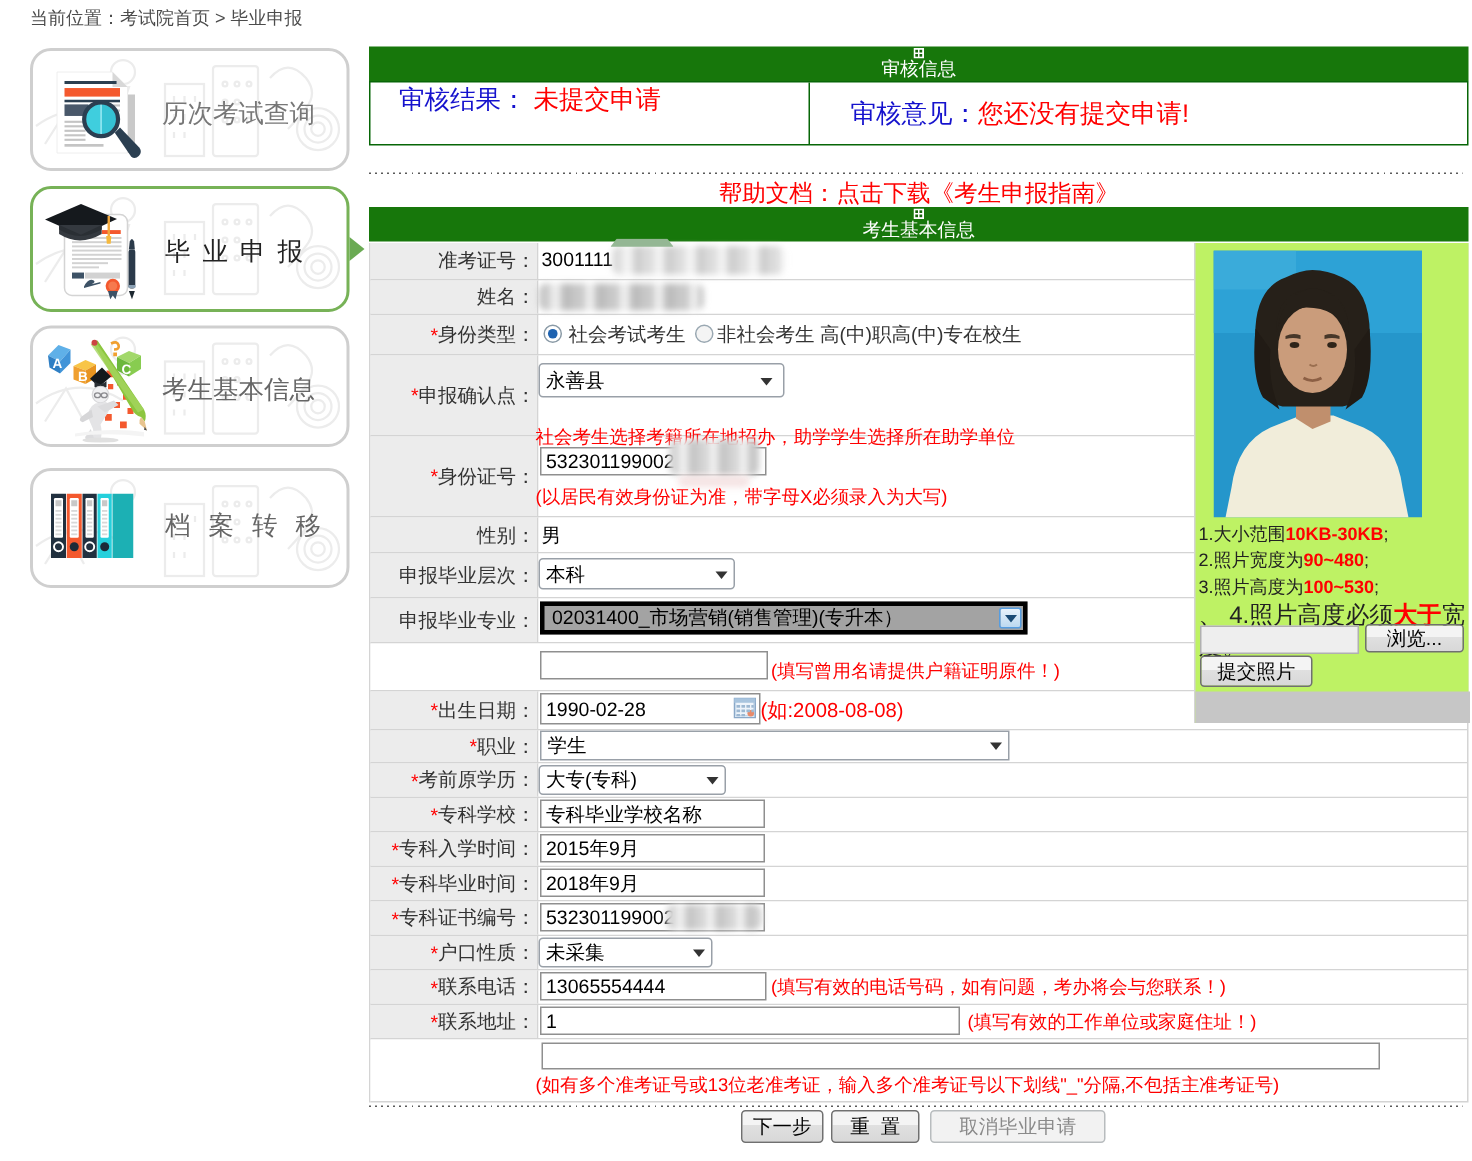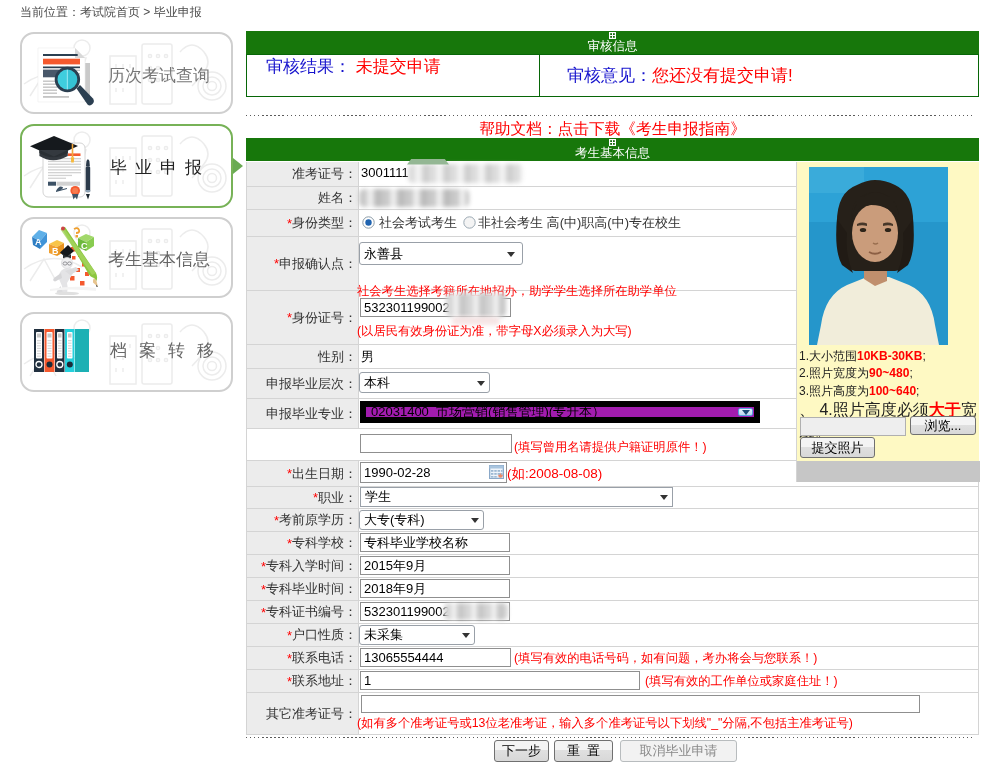--- a/index.html
+++ b/index.html
@@ -410,21 +410,20 @@
     </div>
   <div class="row" style="height:23px;">
       <div class="lbl"><span class="red">*</span>联系电话：</div>
       <div class="val" id="v18"></div>
     </div>
   <div class="row" style="height:23px;">
       <div class="lbl"><span class="red">*</span>联系地址：</div>
       <div class="val" id="v19"></div>
     </div>
   <div class="row" style="height:42px;">
-      <div class="lbl">其它准考证号：</div>
       <div class="val" id="v20"></div>
     </div>
 </div>
 
 <div class="abs" style="left:361px; top:165px; color:#000;">3001111</div>
 <div class="smudge" style="left:408px; top:164px; width:115px; height:19px; background:repeating-linear-gradient(90deg,#dcdcdc 0 7px,#f2f2f2 7px 14px,#cfcfcf 14px 21px);"></div>
 <div class="smudge" style="left:359px; top:189px; width:110px; height:18px; background:repeating-linear-gradient(90deg,#c9c9c9 0 8px,#ececec 8px 15px,#bdbdbd 15px 23px);"></div>
 
 <div class="abs" id="radios" style="left:362px; top:213.5px; display:flex; align-items:center;">
   <svg width="13" height="13" viewBox="0 0 13 13">
@@ -443,21 +442,21 @@
 
 <div class="inp" style="left:360px; top:298px; width:151px; height:19px;">532301199002</div>
 <div class="smudge" style="left:446px; top:293px; width:60px; height:24px; background:repeating-linear-gradient(90deg,#d5d5d5 0 7px,#efefef 7px 13px,#c7c7c7 13px 20px);"></div>
 <div class="smudge" style="left:452px; top:317px; width:48px; height:8px; background:#f3dede; opacity:0.8;"></div>
 <div class="abs hint" style="left:357px; top:322.5px;">(以居民有效身份证为准，带字母X必须录入为大写)</div>
 
 <div class="abs" style="left:361px; top:347.5px; color:#000;">男</div>
 
 <div class="sel" style="left:359px; top:372px; width:131px; height:21px; border-radius:3px;">本科<span class="arr"></span></div>
 
-<div class="abs" style="left:360px; top:401px; width:400px; height:22px; border:6px solid #000000; background:#a21caf; display:flex; align-items:center;">
+<div class="abs" style="left:360px; top:401px; width:325px; height:22px; border:3px solid #000000; background:#a3a3a3; display:flex; align-items:center;">
   <span style="margin-left:5px; color:#000;">02031400_市场营销(销售管理)(专升本）</span>
   <div style="position:absolute; right:1px; top:1px; bottom:1px; width:15px; border:1px solid #569de0; border-radius:2px; background:linear-gradient(#e8f2fb,#bcd9f0); display:flex; align-items:center; justify-content:center;">
     <div style="width:0;height:0;border-left:4px solid transparent;border-right:4px solid transparent;border-top:5px solid #1a4a74;"></div>
   </div>
 </div>
 
 <div class="inp" style="left:360px; top:434px; width:152px; height:19px;"></div>
 <div class="abs hint" style="left:514px; top:439px;">(填写曾用名请提供户籍证明原件！)</div>
 
 <div class="inp" style="left:360px; top:462px; width:147px; height:21px;">1990-02-28</div>
@@ -489,21 +488,21 @@
 <div class="inp" style="left:360px; top:602px; width:150px; height:19px;">532301199002</div>
 <div class="smudge" style="left:444px; top:603px; width:64px; height:17px; background:repeating-linear-gradient(90deg,#d5d5d5 0 7px,#efefef 7px 13px,#c7c7c7 13px 20px);"></div>
 <div class="sel" style="left:359px; top:625px; width:116px; height:20px; border-radius:3px;">未采集<span class="arr"></span></div>
 <div class="inp" style="left:360px; top:648px; width:151px; height:19px;">13065554444</div>
 <div class="abs hint" style="left:514px; top:650px;">(填写有效的电话号码，如有问题，考办将会与您联系！)</div>
 <div class="inp" style="left:360px; top:671px; width:280px; height:19px;">1</div>
 <div class="abs hint" style="left:645px; top:673px;">(填写有效的工作单位或家庭住址！)</div>
 <div class="inp" style="left:361px; top:695px; width:559px; height:18px;"></div>
 <div class="abs hint" style="left:357px; top:714.5px;">(如有多个准考证号或13位老准考证，输入多个准考证号以下划线"_"分隔,不包括主准考证号)</div>
 
-<div class="abs" id="photocell" style="left:796px; top:162px; width:183px; height:320px; background:#fef9c3; border-left:1px solid #d4d4d4;">
+<div class="abs" id="photocell" style="left:796px; top:162px; width:183px; height:320px; background:#bef264; border-left:1px solid #d4d4d4;">
   <svg style="position:absolute; left:12px; top:5px;" width="139" height="178" viewBox="0 0 139 178">
     <rect width="139" height="178" fill="#2596cb"></rect>
     <rect width="139" height="55" fill="#2da2d6"></rect>
     <rect x="0" y="0" width="55" height="26" fill="#45b2de" opacity="0.55"></rect>
     <path d="M8 178 L12 158 Q16 128 38 118 L58 110 L80 110 L100 118 Q122 128 126 158 L130 178 Z" fill="#f1edda"></path>
     <path d="M55 88 L78 88 L78 114 L66 119 L55 112 Z" fill="#c08f6d"></path>
     <path d="M28 62 Q26 26 48 18 Q58 13 66 13 Q76 13 86 18 Q106 27 104 62 Q104 84 98 96 Q94 103 86 104 L46 104 Q38 102 34 94 Q28 82 28 62 Z" fill="#262019"></path>
     <ellipse cx="66" cy="66" rx="23" ry="29" fill="#ca9c7b"></ellipse>
     <path d="M42 54 Q41 28 66 25 Q91 28 90 54 Q84 38 72 36 Q54 32 48 42 Q44 47 42 54 Z" fill="#262019"></path>
     <path d="M66 25 Q85 27 90 48 L90 55 Q82 38 62 38 Q50 39 43 50 Q47 29 66 25 Z" fill="#262019"></path>
@@ -511,21 +510,21 @@
     <path d="M74 56.5 Q79 54.5 84 57 L84 59 Q79 57.5 74 59 Z" fill="#473729"></path>
     <ellipse cx="54" cy="63" rx="3.2" ry="2" fill="#2e2419"></ellipse>
     <ellipse cx="79" cy="63" rx="3.2" ry="2" fill="#2e2419"></ellipse>
     <path d="M64 76 Q66.5 78 69 76" stroke="#9a6f50" stroke-width="1.4" fill="none"></path>
     <path d="M60 85 Q66 88.5 72 85" stroke="#8c5f44" stroke-width="1.8" fill="none"></path>
     <path d="M28 52 Q25 84 33 98 L44 106 Q36 88 38 66 Z" fill="#211b15"></path>
     <path d="M104 52 Q107 84 99 98 L88 106 Q96 88 94 66 Z" fill="#211b15"></path>
   </svg>
   <div style="position:absolute; left:2px; top:185.5px; font-size:12px; color:#222;">1.大小范围<b class="red">10KB-30KB</b>;</div>
   <div style="position:absolute; left:2px; top:203px; font-size:12px; color:#222;">2.照片宽度为<b class="red">90~480</b>;</div>
-  <div style="position:absolute; left:2px; top:220.5px; font-size:12px; color:#222;">3.照片高度为<b class="red">100~640</b>;</div>
+  <div style="position:absolute; left:2px; top:220.5px; font-size:12px; color:#222;">3.照片高度为<b class="red">100~530</b>;</div>
   <div style="position:absolute; left:2px; top:238px; font-size:16px; color:#222;">、 4.照片高度必须<b class="red">大于</b>宽度。</div>
   <div style="position:absolute; left:3px; top:255px; width:106px; height:19px; border:1px solid #b0b0b0; background:#eeeeee;"></div>
   <div class="btn" style="left:113px; top:254px; width:66px; height:19px;">浏览...</div>
   <div class="btn" style="left:3px; top:275px; width:75px; height:21px;">提交照片</div>
   <div style="position:absolute; left:0; top:299px; width:183px; height:21px; background:#c6c6c6;"></div>
 </div>
 
 <div class="abs" style="left:246px; top:736.5px; width:729px; height:1.4px; background:repeating-linear-gradient(90deg,#5a5a5a 0 1.3px,transparent 1.3px 4.05px);"></div>
 <div class="btn" style="left:494px; top:740px; width:55px;">下一步</div>
 <div class="btn" style="left:554px; top:740px; width:59px;">重&nbsp;&nbsp;置</div>

